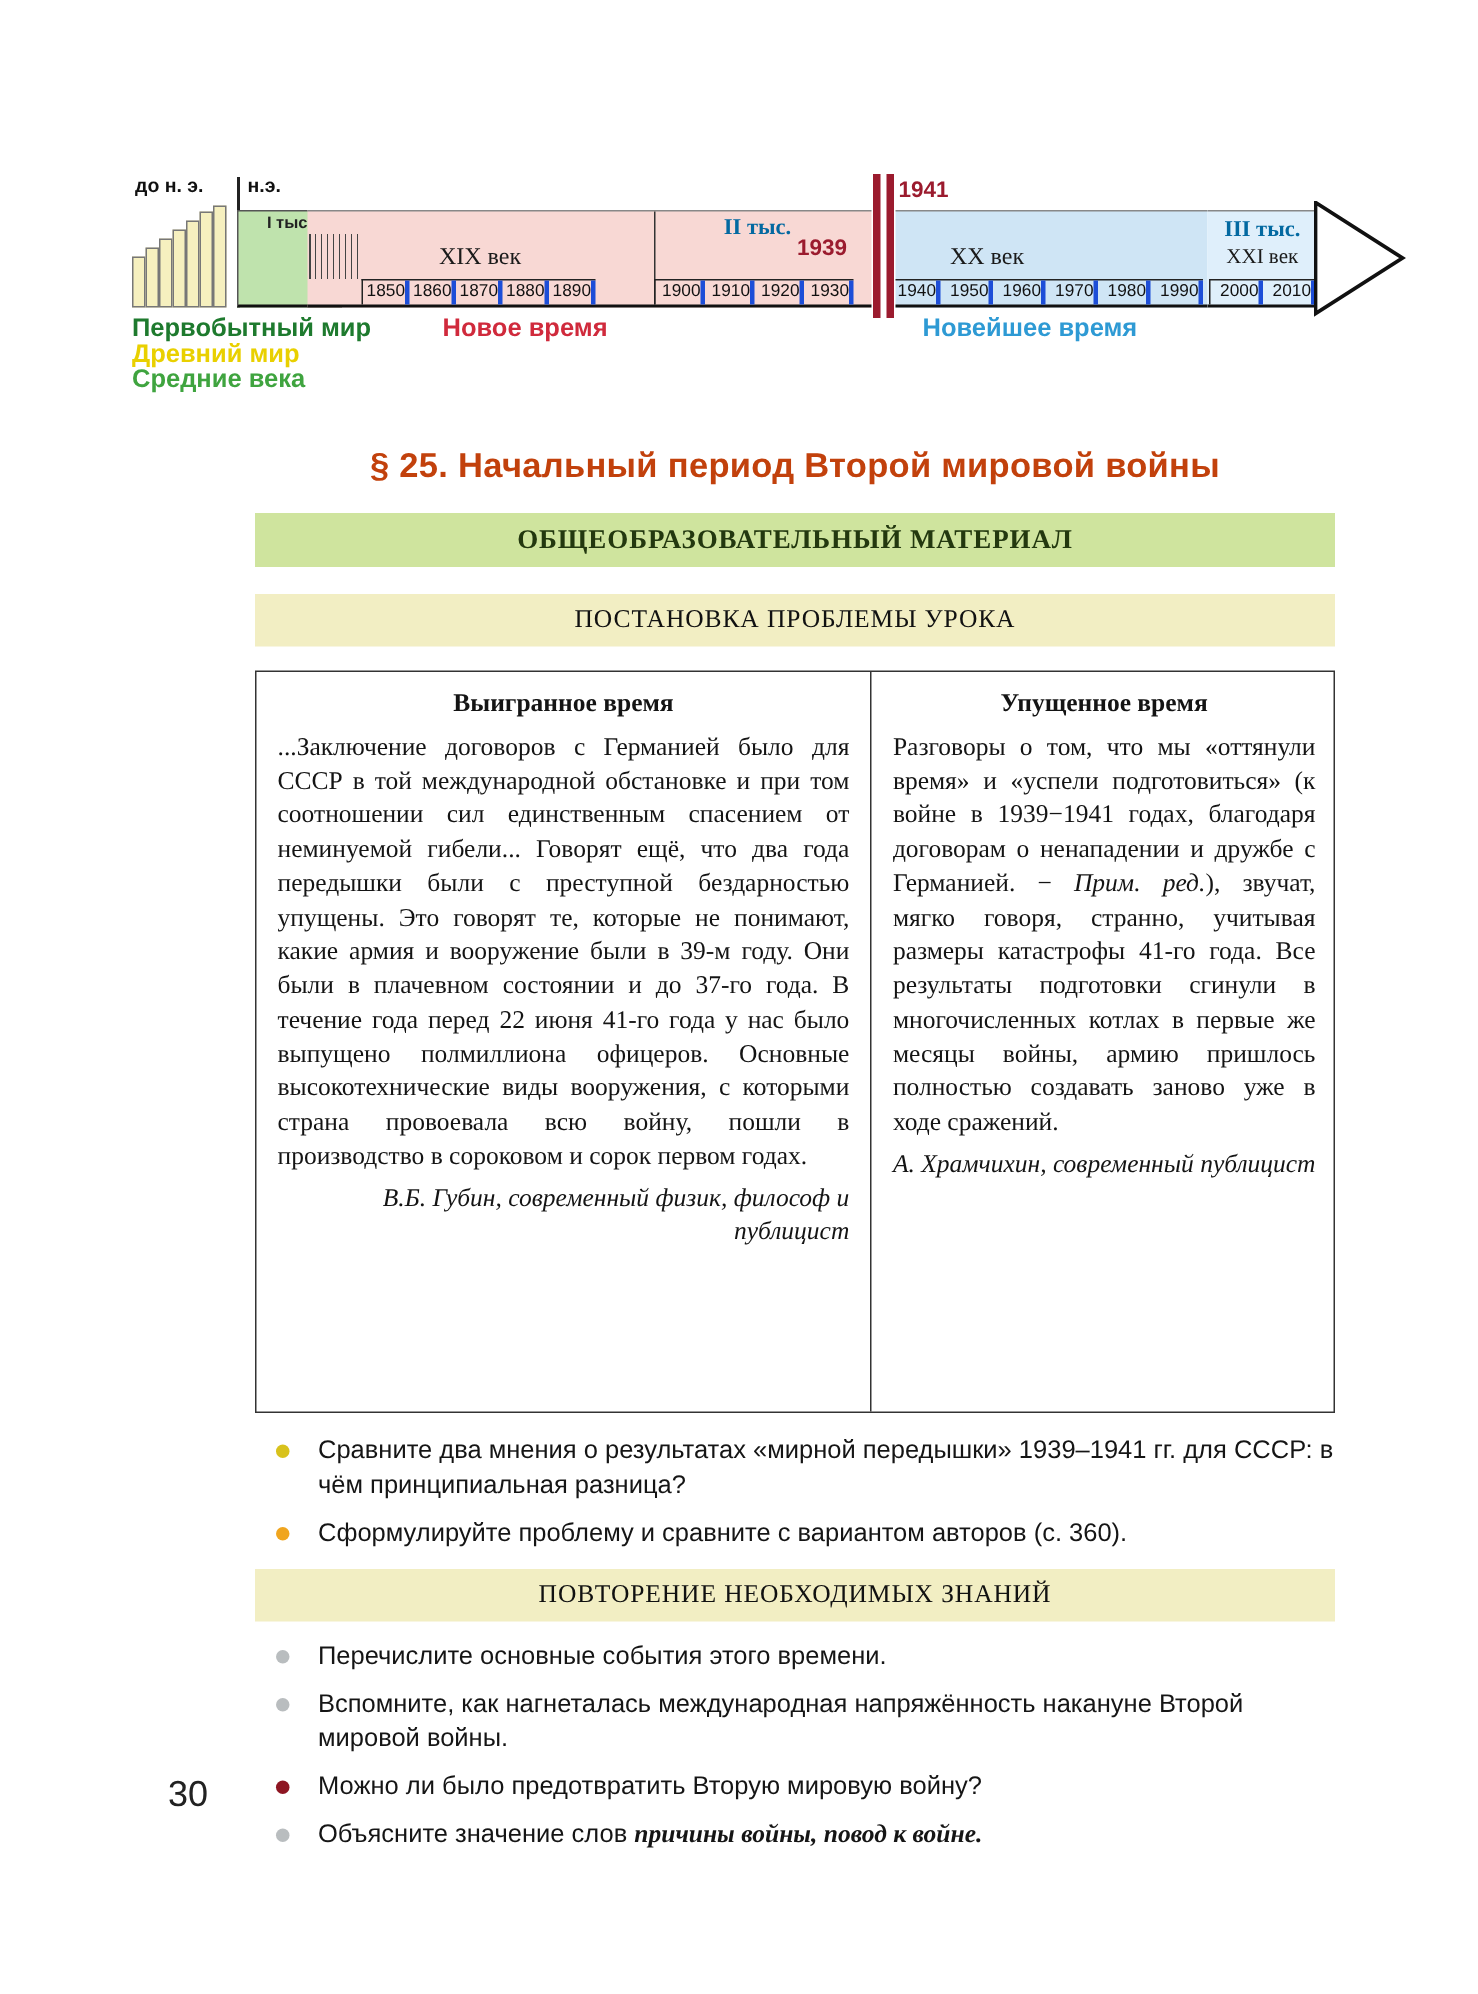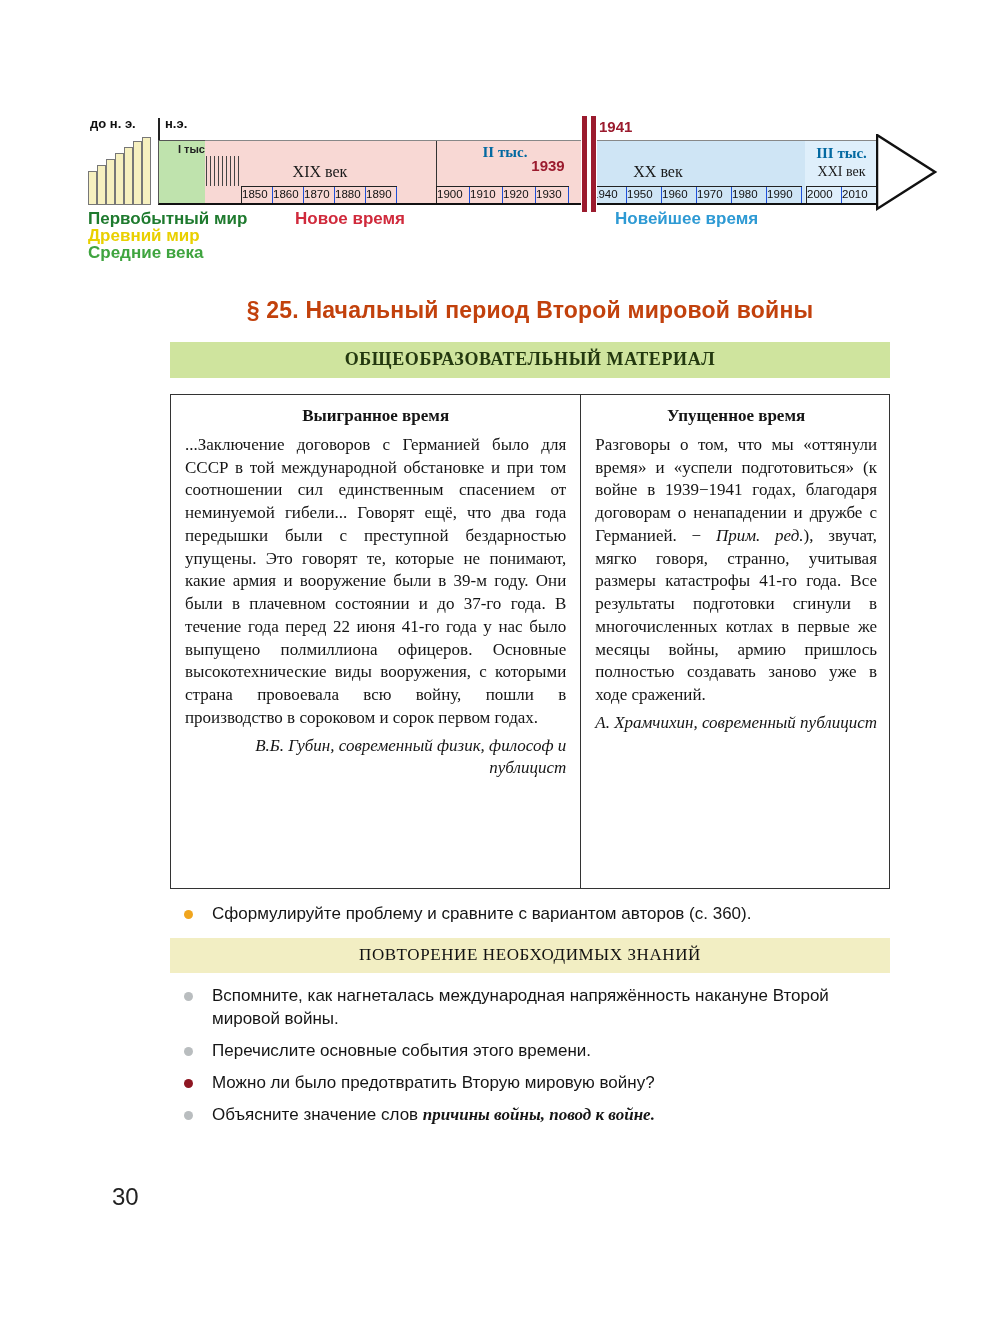--- a/index.html
+++ b/index.html
@@ -26,21 +26,21 @@
   .century { position:absolute; top:22px; text-align:center; font-family:"Liberation Serif",serif;
              font-size:16px; color:#1a1a1a; }
   .c19 { left:35px; width:160px; }
   .c20 { left:20px; width:110px; }
   .c21 { left:0; width:100%; top:23px; font-size:14px; }
   .mill { position:absolute; font-family:"Liberation Serif",serif; font-weight:bold; font-size:15px; color:#0369a1; }
   .mill2 { left:265px; top:3px; width:70px; text-align:center; }
   .mill3 { left:0; top:4px; width:100%; text-align:center; }
   .line1900 { position:absolute; left:231px; top:0; height:100%; border-left:1px solid #333; }
   .yrow { position:absolute; bottom:0; display:flex; border-top:1px solid #222; border-left:1px solid #222; height:17px; }
-  .ycell { text-align:left; font-size:11.5px; line-height:15px; border-right:1px solid #1d4ed8; color:#111; overflow:hidden; }
+  .ycell { text-align:right; font-size:11.5px; line-height:15px; border-right:3px solid #1d4ed8; color:#111; overflow:hidden; }
   .yrowA { left:36px; }  .yrowA .ycell { width:31px; }
   .yrowB { left:231px; } .yrowB .ycell { width:33px; }
   .yrowC { left:8px; }   .yrowC .ycell { width:35px; }
   .yrowD { left:1px; }   .yrowD .ycell { width:35px; }
   .marker { position:absolute; left:493px; top:4px; width:16px; height:96px; background:#fff; }
   .marker .bar { position:absolute; top:0; width:5px; height:100%; background:#9b1b2e; }
   .marker .bar.b1 { left:1px; } .marker .bar.b2 { left:10px; }
   .mlabel { position:absolute; top:6px; width:58px; font-weight:bold; font-size:15px; color:#9b1b2e; }
   .mlabel.left { left:431px; text-align:center;margin-top:39px; }
   .mlabel.right { left:511px; text-align:left; }
@@ -163,52 +163,57 @@
     <div class="lg lg-novo">Новое время</div>
     <div class="lg lg-novei">Новейшее время</div>
   </div>
 
   <div class="content">
 
     <div class="title">§ 25. Начальный период Второй мировой войны</div>
 
     <div class="banner green">ОБЩЕОБРАЗОВАТЕЛЬНЫЙ МАТЕРИАЛ</div>
 
+    <div class="banner yellow">ПОСТАНОВКА ПРОБЛЕМЫ УРОКА</div>
 
     <div class="quote-box">
       <div class="qcol left">
         <div class="qhead">Выигранное время</div>
         <p class="qbody">...Заключение договоров с Германией было для СССР в той международной обстановке и при том соотношении сил единственным спасением от неминуемой гибели... Говорят ещё, что два года передышки были с преступной бездарностью упущены. Это говорят те, которые не понимают, какие армия и вооружение были в 39-м году. Они были в плачевном состоянии и до 37-го года. В течение года перед 22 июня 41-го года у нас было выпущено полмиллиона офицеров. Основные высокотехнические виды вооружения, с которыми страна провоевала всю войну, пошли в производство в сороковом и сорок первом годах.</p>
         <p class="qattr">В.Б. Губин, современный физик, философ и публицист</p>
       </div>
       <div class="qdivider"></div>
       <div class="qcol right">
         <div class="qhead">Упущенное время</div>
         <p class="qbody"><span>Разговоры о том, что мы «оттянули время» и «успели подготовиться» (к войне в 1939−1941 годах, благодаря договорам о ненападении и дружбе с Германией. − </span><i>Прим. ред.</i><span>), звучат, мягко говоря, странно, учитывая размеры катастрофы 41-го года. Все результаты подготовки сгинули в многочисленных котлах в первые же месяцы войны, армию пришлось полностью создавать заново уже в ходе сражений.</span></p>
         <p class="qattr">А. Храмчихин, современный публицист</p>
       </div>
     </div>
 
     <div class="tasks t1">
       <div class="task">
+        <span class="blt blt-yellow"></span>
+        <span>Сравните два мнения о результатах «мирной передышки» 1939–1941 гг. для СССР: в чём принципиальная разница?</span>
+      </div>
+      <div class="task">
         <span class="blt blt-orange"></span>
         <span>Сформулируйте проблему и сравните с вариантом авторов (с. 360).</span>
       </div>
     </div>
 
     <div class="banner yellow b2">ПОВТОРЕНИЕ НЕОБХОДИМЫХ ЗНАНИЙ</div>
 
     <div class="tasks t2">
       <div class="task">
         <span class="blt blt-gray"></span>
+        <span>Перечислите основные события этого времени.</span>
+      </div>
+      <div class="task">
+        <span class="blt blt-gray"></span>
         <span>Вспомните, как нагнеталась международная напряжённость накануне Второй мировой войны.</span>
-      </div>
-      <div class="task">
-        <span class="blt blt-gray"></span>
-        <span>Перечислите основные события этого времени.</span>
       </div>
       <div class="task">
         <span class="blt blt-red"></span>
         <span>Можно ли было предотвратить Вторую мировую войну?</span>
       </div>
       <div class="task">
         <span class="blt blt-gray"></span>
         <span>Объясните значение слов </span><span class="it">причины войны, повод к войне.</span>
       </div>
     </div>

